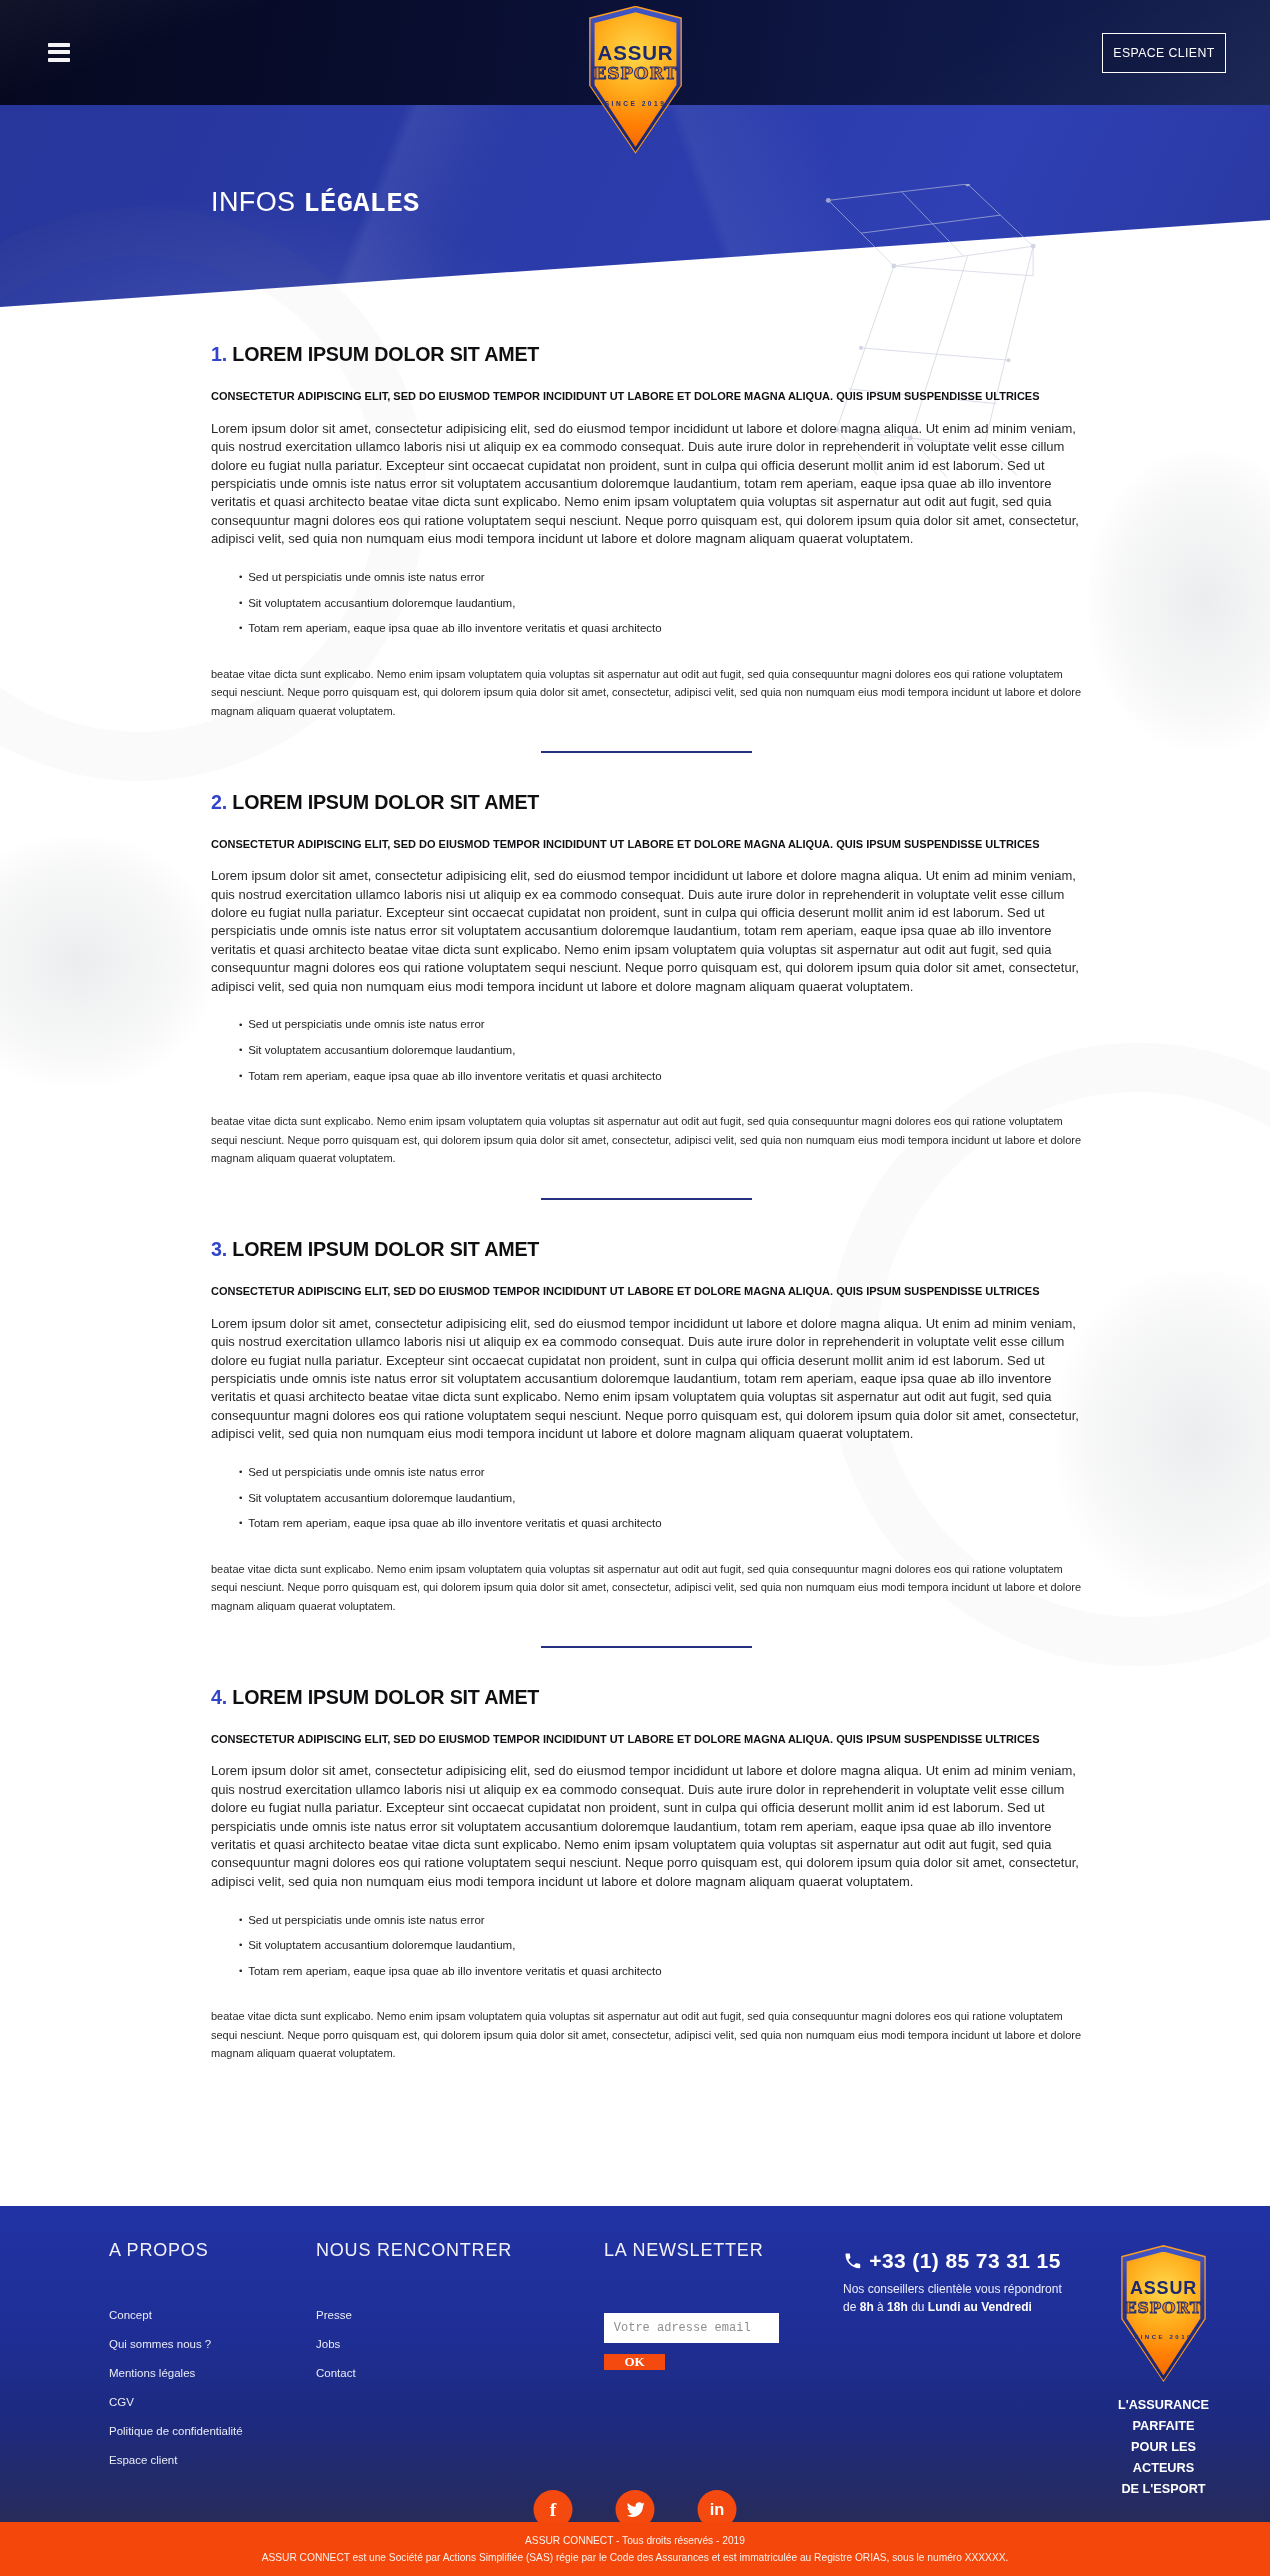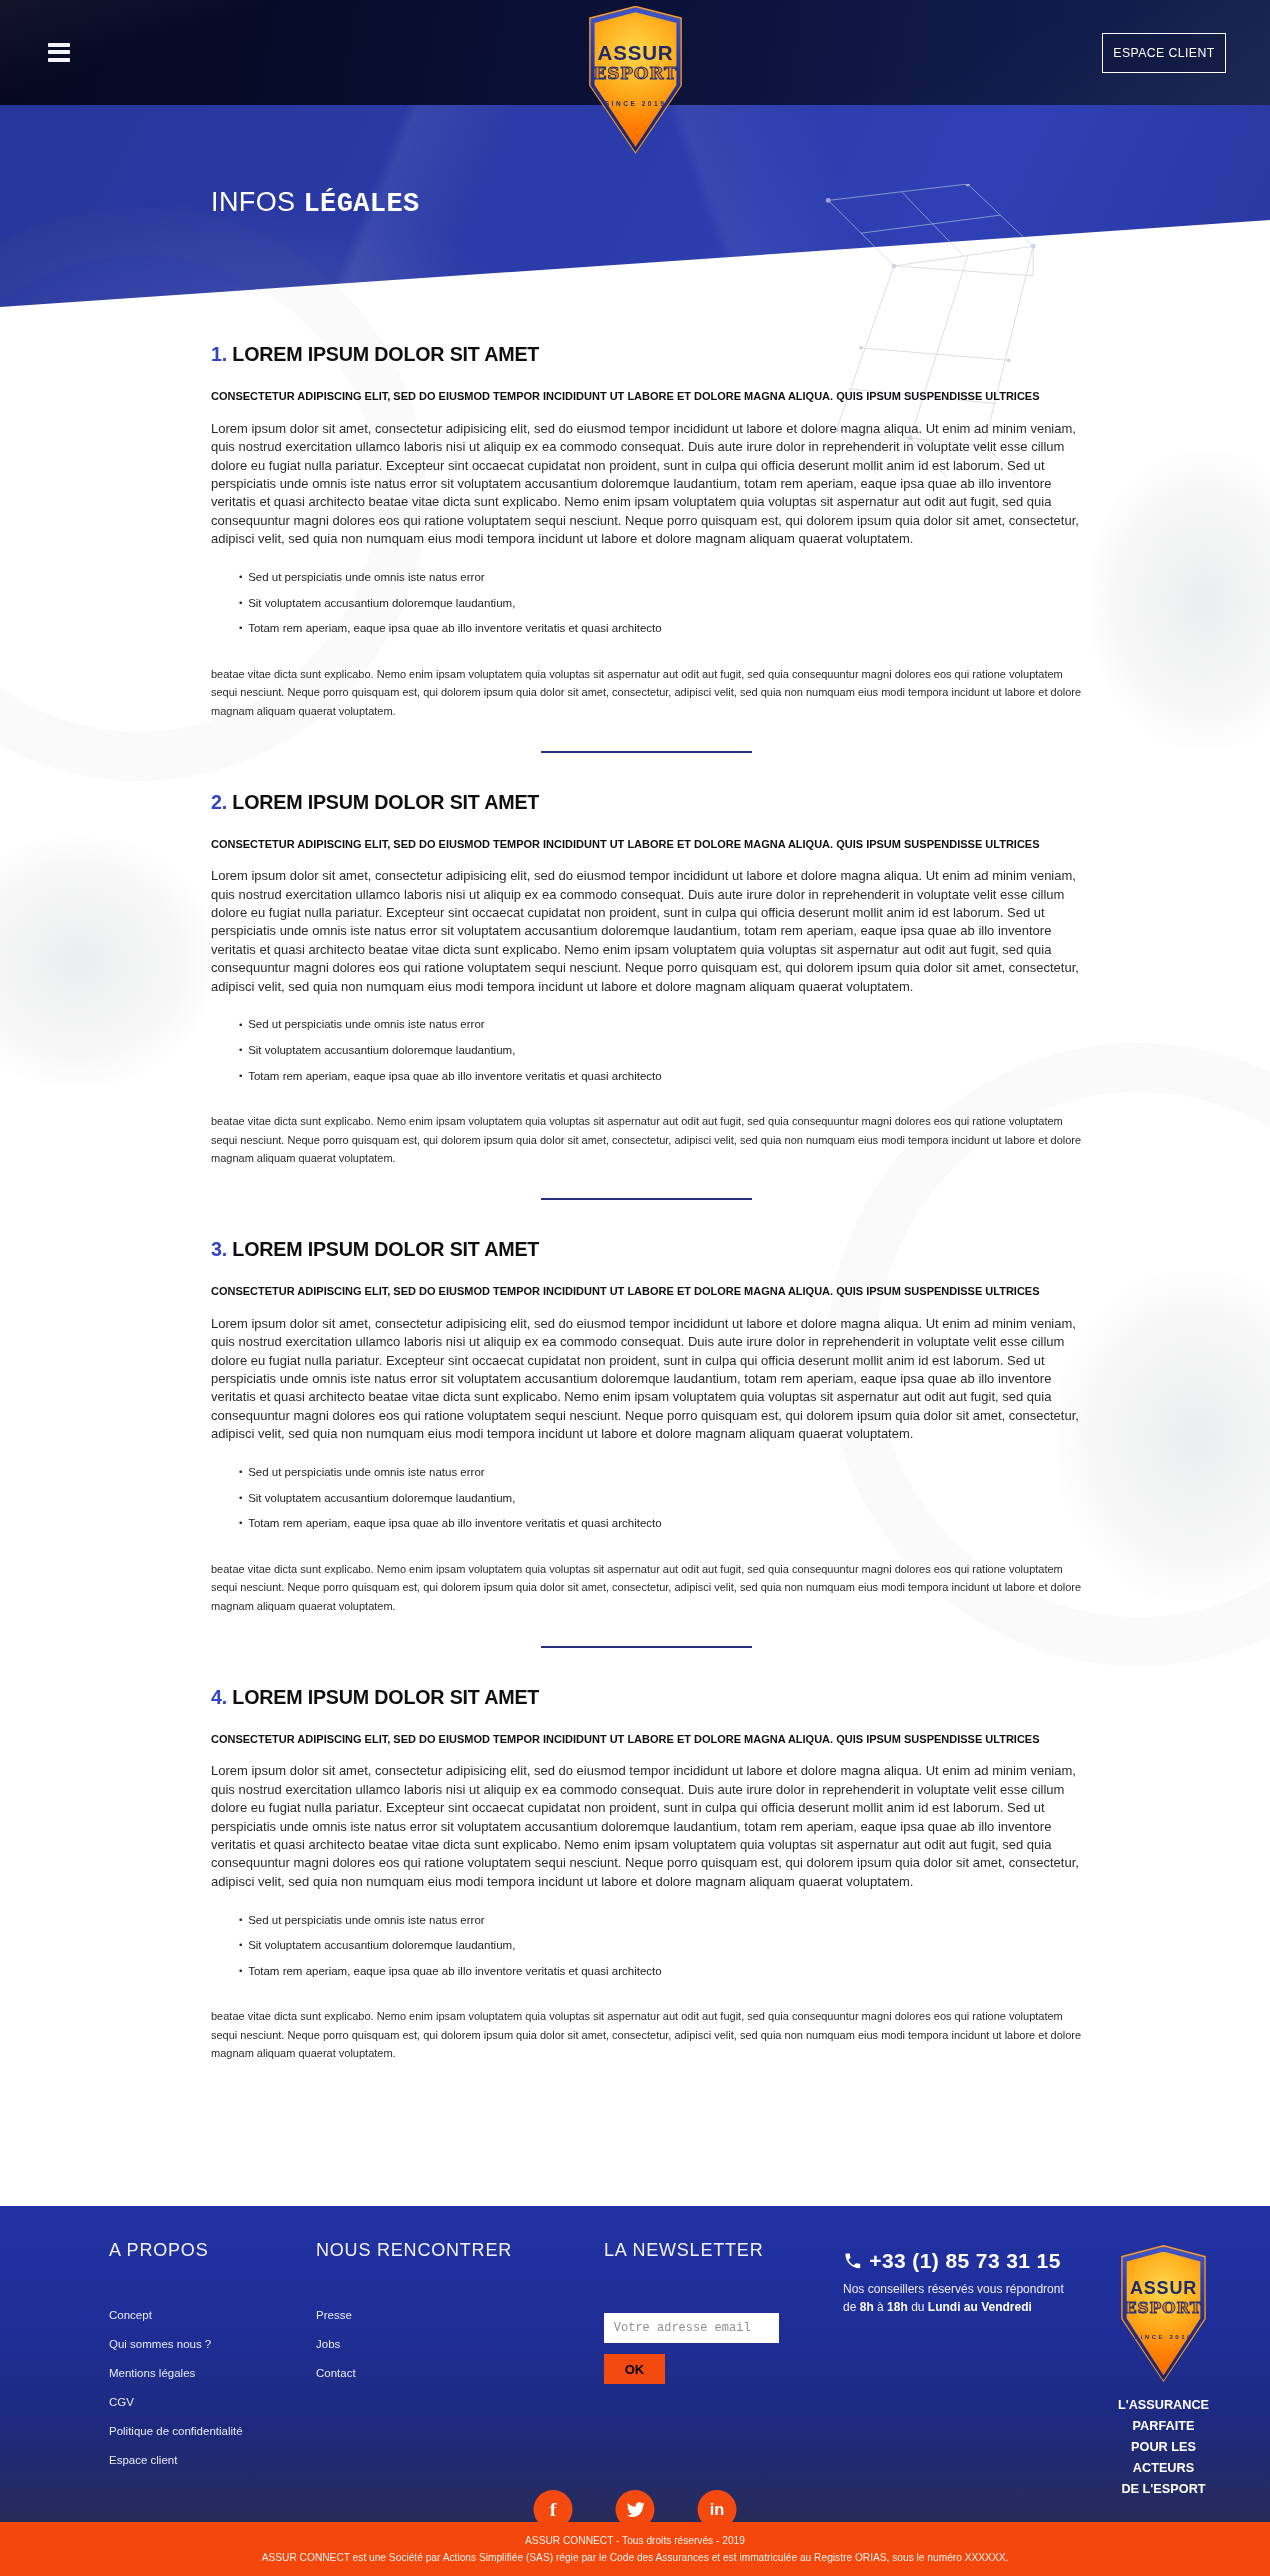--- a/index.html
+++ b/index.html
@@ -78,22 +78,22 @@
   .fcol { position:absolute; }
   .fcol h3 { font-size:18px; font-weight:300; letter-spacing:0.8px; color:#f2f3fa; }
   .flinks { margin-top:40px; }
   .flinks a { display:block; font-size:11.5px; line-height:29px; color:#e9ebf7; text-decoration:none; cursor:pointer; }
   .col-about { left:109px; top:34px; }
   .col-meet  { left:316px; top:34px; }
   .col-news  { left:604px; top:34px; }
   .news-input { margin-top:52px; width:175px; height:29.5px; background:#ffffff; border:none; padding:0 9.8px;
     font-size:12px; color:#444; font-family:Liberation Mono, monospace; }
   .news-input::placeholder { color:#8f8f92; }
-  .news-ok { display:block; margin-top:11.5px; width:61px; height:30px; background:#f4490f; color:#000000;
-    border:none; font-size:13px; font-weight:700; cursor:pointer; font-family:Liberation Sans, sans-serif; }
+  .news-ok { display:block; margin-top:11.5px; width:61px; height:16px; background:#f4490f; color:#ffffff;
+    border:none; font-size:13px; font-weight:700; cursor:pointer; font-family:Liberation Serif, serif; }
   .col-phone { left:843px; top:43px; width:246px; }
   .phone-row { display:flex; align-items:center; gap:6.6px; }
   .phone-number { font-size:21px; font-weight:800; color:#ffffff; letter-spacing:0.4px; text-decoration:none; }
   .support { margin-top:6.6px; font-size:12px; line-height:18px; color:#eceefb; }
   .support b { font-weight:700; color:#ffffff; }
   .col-logo { left:1112px; top:39px; width:103px; }
   .tagline { margin-top:13px; text-align:center; font-size:12.7px; line-height:21px; font-weight:700; color:#ffffff; }
   .social { position:absolute; left:50%; top:284px; transform:translateX(-50%); display:flex; gap:43px; z-index:8; }
   .sbtn { width:39px; height:39px; border-radius:50%; background:#f4490f; display:flex; align-items:center;
     justify-content:center; color:#fff; cursor:pointer; border:none; }
@@ -249,21 +249,21 @@
     </div>
 
     <div class="fcol col-phone">
       <div class="phone-row">
         <svg width="19.7" height="19.7" viewBox="0 0 24 24" fill="#ffffff">
           <path d="M6.62 10.79c1.44 2.83 3.76 5.14 6.59 6.59l2.2-2.21c.27-.27.67-.36 1.02-.24 1.12.37 2.33.57 3.57.57.55 0 1 .45 1 1V20c0 .55-.45 1-1 1-9.39 0-17-7.61-17-17 0-.55.45-1 1-1h3.5c.55 0 1 .45 1 1 0 1.25.2 2.45.57 3.57.11.35.03.74-.25 1.02l-2.2 2.2z"></path>
         </svg>
         <a class="phone-number">+33 (1) 85 73 31 15</a>
       </div>
       <div class="support">
-        <span>Nos conseillers réservés vous répondront</span><br>
+        <span>Nos conseillers clientèle vous répondront</span><br>
         <span>de</span>
         <b>8h</b>
         <span>à</span>
         <b>18h</b>
         <span>du</span>
         <b>Lundi au Vendredi</b>
       </div>
     </div>
 
     <div class="fcol col-logo">

